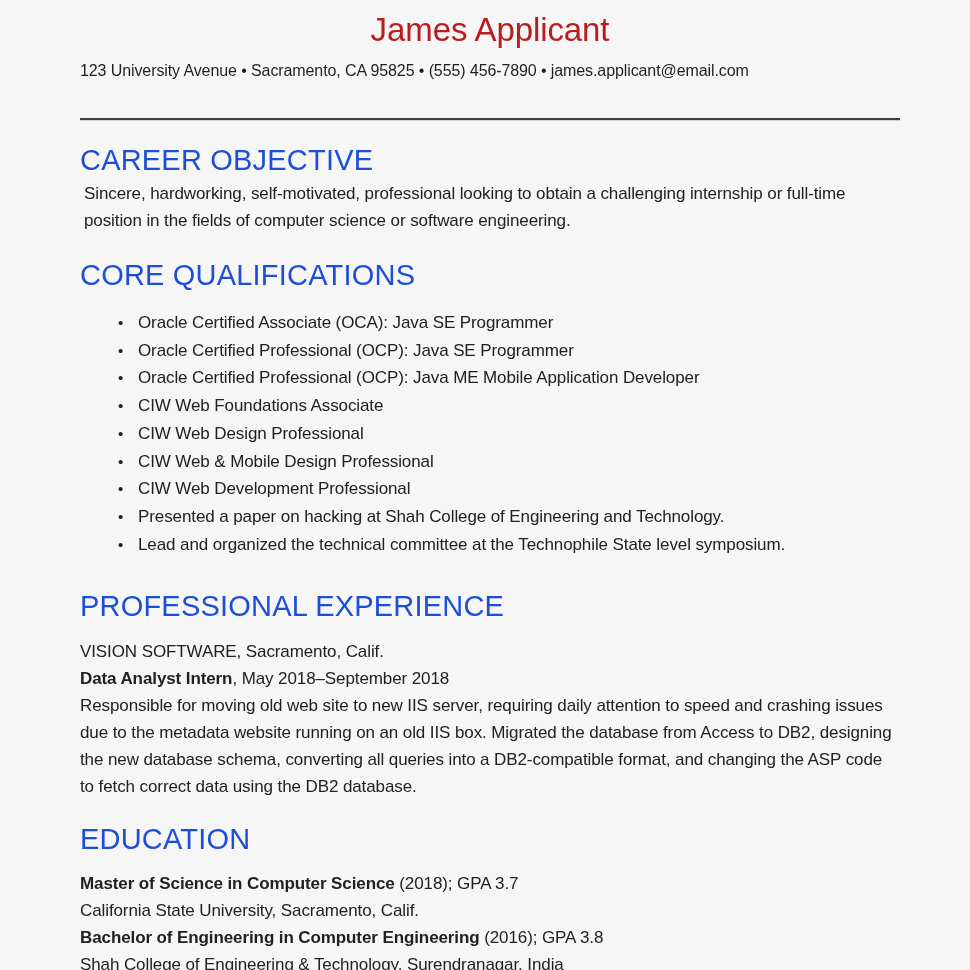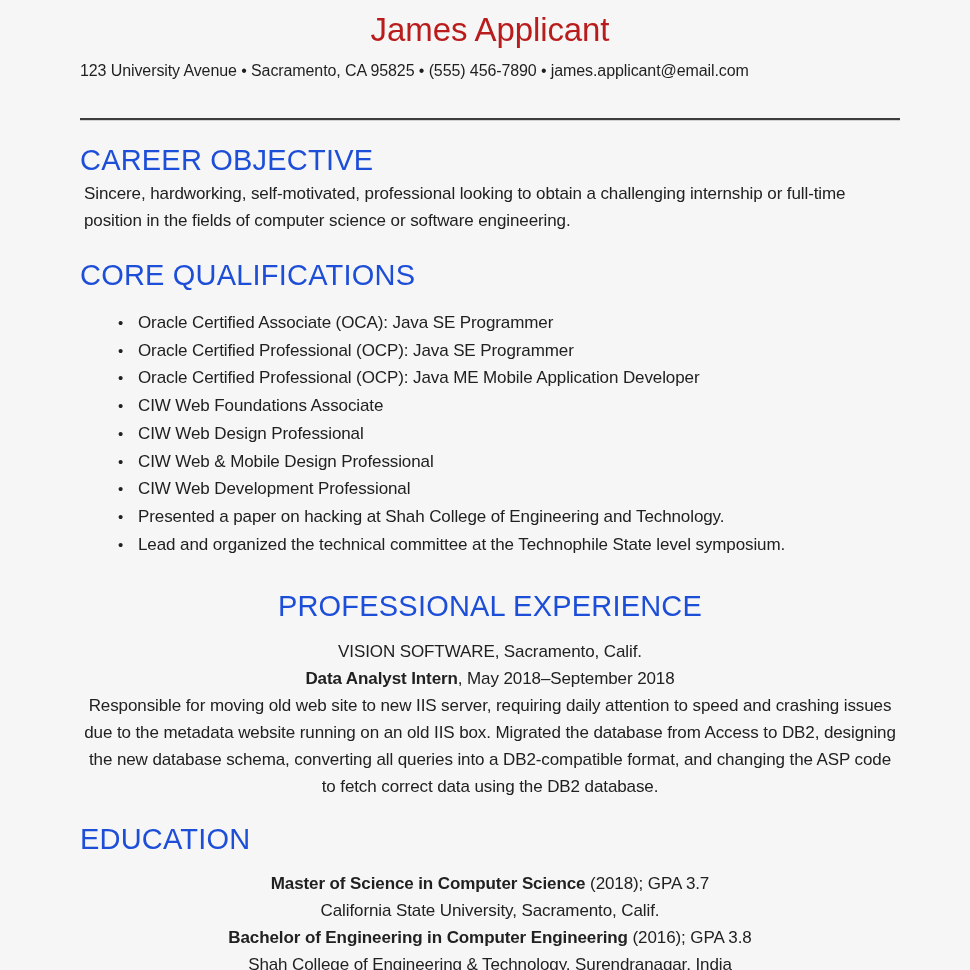--- a/index.html
+++ b/index.html
@@ -46,21 +46,21 @@
     letter-spacing: 0.2px;
   }
   .body-text {
     font-size: 17px;
     line-height: 27px;
     margin: 8px 0 0 4px;
   }
 
   #career-objective { margin-top: 28px; }
   #core-qualifications { margin-top: 29px; }
-  #professional-experience { margin-top: 36px; text-align: center; }
+  #professional-experience { margin-top: 36px; }
   #education { margin-top: 27px; }
 
   ul.qual-list {
     list-style: none;
     margin: 22px 0 0 0;
     padding: 0 0 0 38px;
   }
   ul.qual-list li {
     display: flex;
     align-items: flex-start;
@@ -72,21 +72,21 @@
     flex: 0 0 20px;
     font-size: 15px;
   }
 
   .company-line { margin: 20px 0 0 0; font-size: 17px; line-height: 27px; }
   .job-line { margin: 0; font-size: 17px; line-height: 27px; }
   .job-line strong { font-weight: 700; }
   .job-description { margin: 0; font-size: 17px; line-height: 27px; }
 
   .edu-entries { margin-top: 19px; }
-  .edu-entries p { margin: 0; font-size: 17px; line-height: 27px; text-align: center; }
+  .edu-entries p { margin: 0; font-size: 17px; line-height: 27px; }
   .edu-entries strong { font-weight: 700; }
 </style>
 </head>
 <body>
 
 <div class="page">
 
   <header>
     <h1 class="name">James Applicant</h1>
     <div class="contact">123 University Avenue • Sacramento, CA 95825 • (555) 456-7890 • james.applicant@email.com</div>

